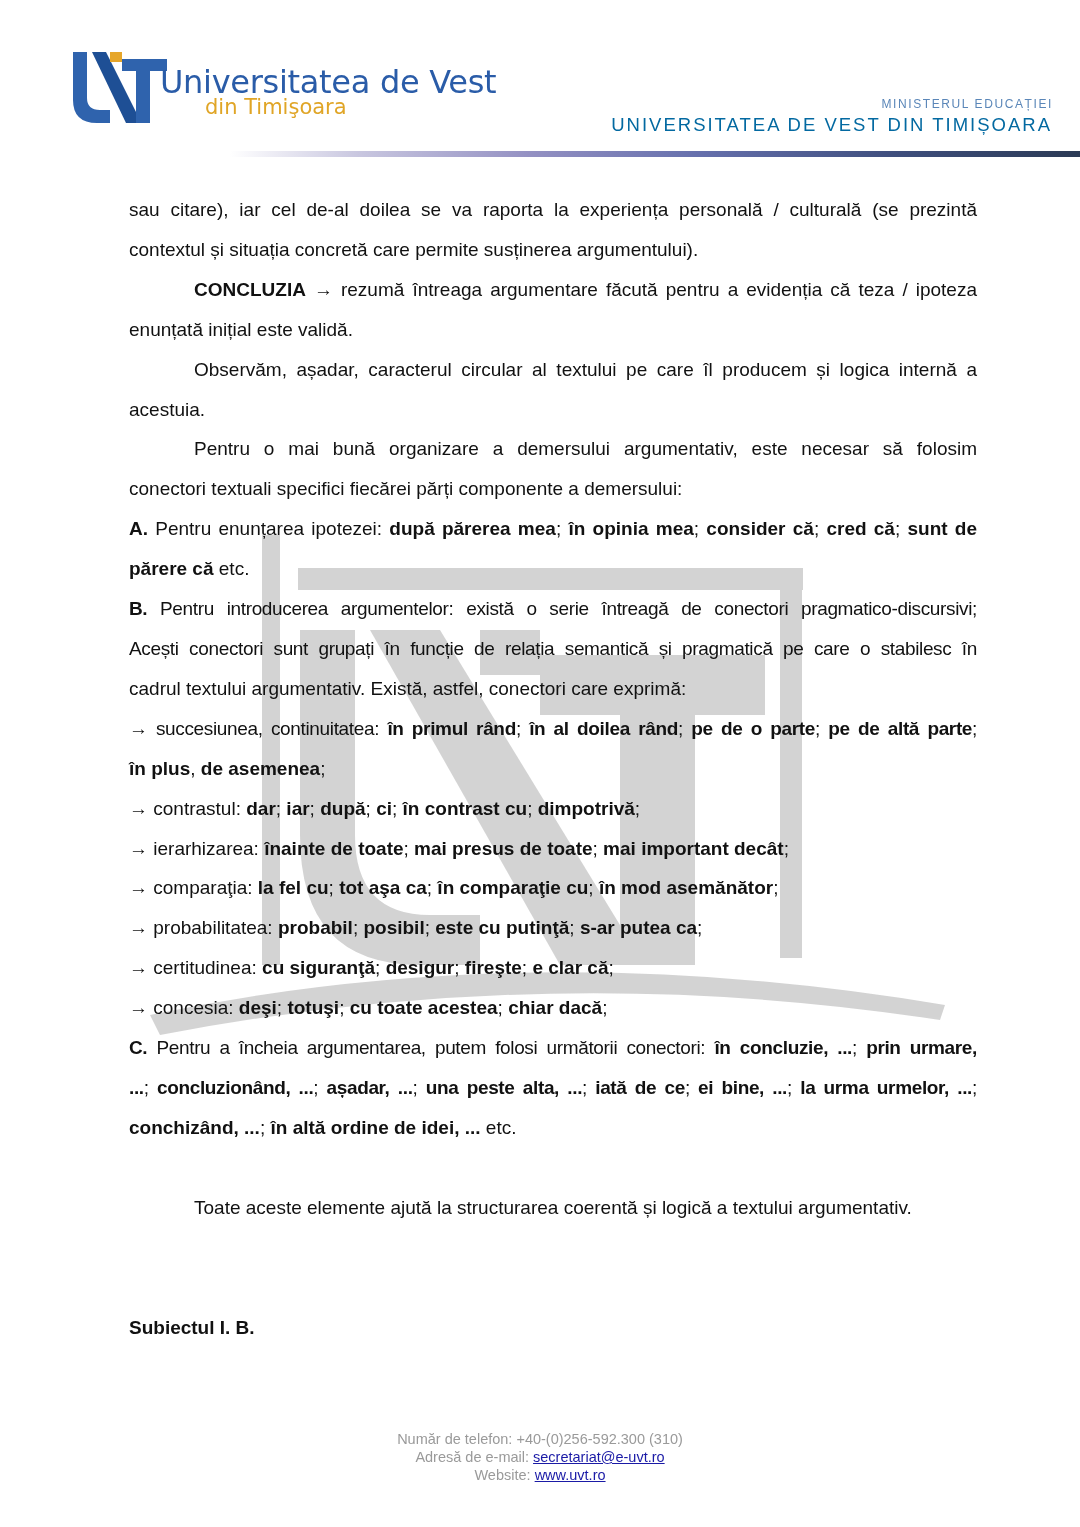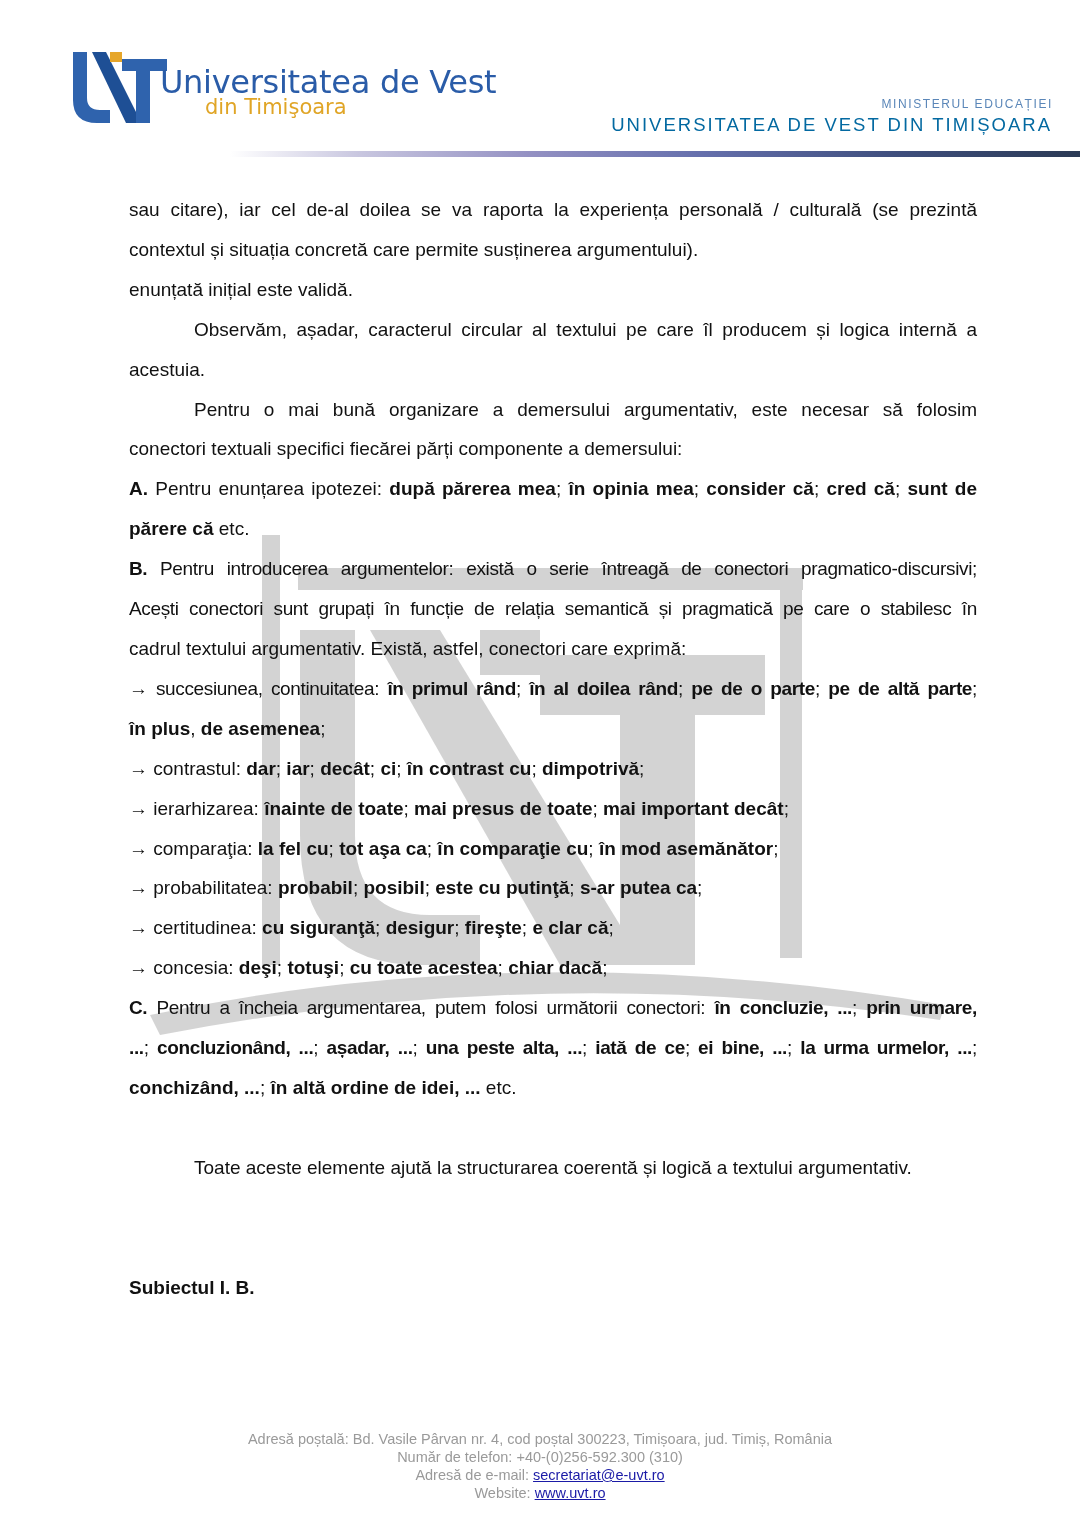--- a/index.html
+++ b/index.html
@@ -75,39 +75,40 @@
     <rect x="390" y="120" width="225" height="60"></rect>
     <rect x="470" y="120" width="75" height="310"></rect>
     <path d="M0 480 Q380 400 795 470 L790 485 Q400 425 10 500 Z"></path>
   </g>
 </svg>
 
 <main class="content">
   <p class="p j"><span>sau citare), iar cel de-al doilea se va raporta la experiența personală / culturală (se prezintă</span></p>
   <p class="p"><span>contextul și situația concretă care permite susținerea argumentului).</span></p>
 
+  <p class="p indent j"><b>CONCLUZIA</b> <span>→</span><span> rezumă întreaga argumentare făcută pentru a evidenția că teza / ipoteza</span></p>
   <p class="p"><span>enunțată inițial este validă.</span></p>
 
   <p class="p indent j"><span>Observăm, așadar, caracterul circular al textului pe care îl producem și logica internă a</span></p>
   <p class="p"><span>acestuia.</span></p>
 
   <p class="p indent j"><span>Pentru o mai bună organizare a demersului argumentativ, este necesar să folosim</span></p>
   <p class="p"><span>conectori textuali specifici fiecărei părți componente a demersului:</span></p>
 
   <p class="p j"><span class="label-b">A.</span><span> Pentru enunțarea ipotezei: </span><span class="bi">după părerea mea</span>; <span class="bi">în opinia mea</span>; <span class="bi">consider că</span>; <span class="bi">cred că</span>; <span class="bi">sunt de</span></p>
   <p class="p"><span class="bi">părere că</span><span> etc.</span></p>
 
   <p class="p j narrow"><span class="label-b">B.</span><span> Pentru introducerea argumentelor: există o serie întreagă de conectori pragmatico-discursivi;</span></p>
   <p class="p j narrow"><span>Acești conectori sunt grupați în funcție de relația semantică și pragmatică pe care o stabilesc în</span></p>
   <p class="p"><span>cadrul textului argumentativ. Există, astfel, conectori care exprimă:</span></p>
 
   <p class="p j narrow"><span>→ succesiunea, continuitatea: </span><span class="bi">în primul rând</span>; <span class="bi">în al doilea rând</span>; <span class="bi">pe de o parte</span>; <span class="bi">pe de altă parte</span>;</p>
   <p class="p"><span class="bi">în plus</span>, <span class="bi">de asemenea</span>;</p>
 
-  <p class="p"><span>→ contrastul: </span><span class="bi">dar</span>; <span class="bi">iar</span>; <span class="bi">decât</span>; <span class="bi">ci</span>; <span class="bi">în contrast cu</span>; <span class="bi">dimpotrivă</span>;</p>
+  <p class="p"><span>→ contrastul: </span><span class="bi">dar</span>; <span class="bi">iar</span>; <span class="bi">după</span>; <span class="bi">ci</span>; <span class="bi">în contrast cu</span>; <span class="bi">dimpotrivă</span>;</p>
 
   <p class="p"><span>→ ierarhizarea: </span><span class="bi">înainte de toate</span>; <span class="bi">mai presus de toate</span>; <span class="bi">mai important decât</span>;</p>
 
   <p class="p"><span>→ comparaţia: </span><span class="bi">la fel cu</span>; <span class="bi">tot aşa ca</span>; <span class="bi">în comparaţie cu</span>; <span class="bi">în mod asemănător</span>;</p>
 
   <p class="p"><span>→ probabilitatea: </span><span class="bi">probabil</span>; <span class="bi">posibil</span>; <span class="bi">este cu putinţă</span>; <span class="bi">s-ar putea ca</span>;</p>
 
   <p class="p"><span>→ certitudinea: </span><span class="bi">cu siguranţă</span>; <span class="bi">desigur</span>; <span class="bi">fireşte</span>; <span class="bi">e clar că</span>;</p>
 
   <p class="p"><span>→ concesia: </span><span class="bi">deşi</span>; <span class="bi">totuşi</span>; <span class="bi">cu toate acestea</span>; <span class="bi">chiar dacă</span>;</p>
@@ -117,17 +118,16 @@
   <p class="p"><span class="bi">conchizând, ...</span>; <span class="bi">în altă ordine de idei, ...</span><span> etc.</span></p>
 
   <div class="spacer"></div>
   <p class="p indent"><span>Toate aceste elemente ajută la structurarea coerentă și logică a textului argumentativ.</span></p>
 
   <div class="spacer2"></div>
   <p class="p"><b>Subiectul I. B.</b></p>
 </main>
 
 <footer class="footer">
-  <div>Adresă poștală: Bd. Vasile Pârvan nr. 4, cod poștal 300223, Timișoara, jud. Timiș, România</div>
   <div>Număr de telefon: +40-(0)256-592.300 (310)</div>
   <div><span>Adresă de e-mail: </span><a href="secretariat@e-uvt.ro">secretariat@e-uvt.ro</a></div>
   <div><span>Website: </span><a href="www.uvt.ro">www.uvt.ro</a></div>
 </footer>
 
 </body></html>

